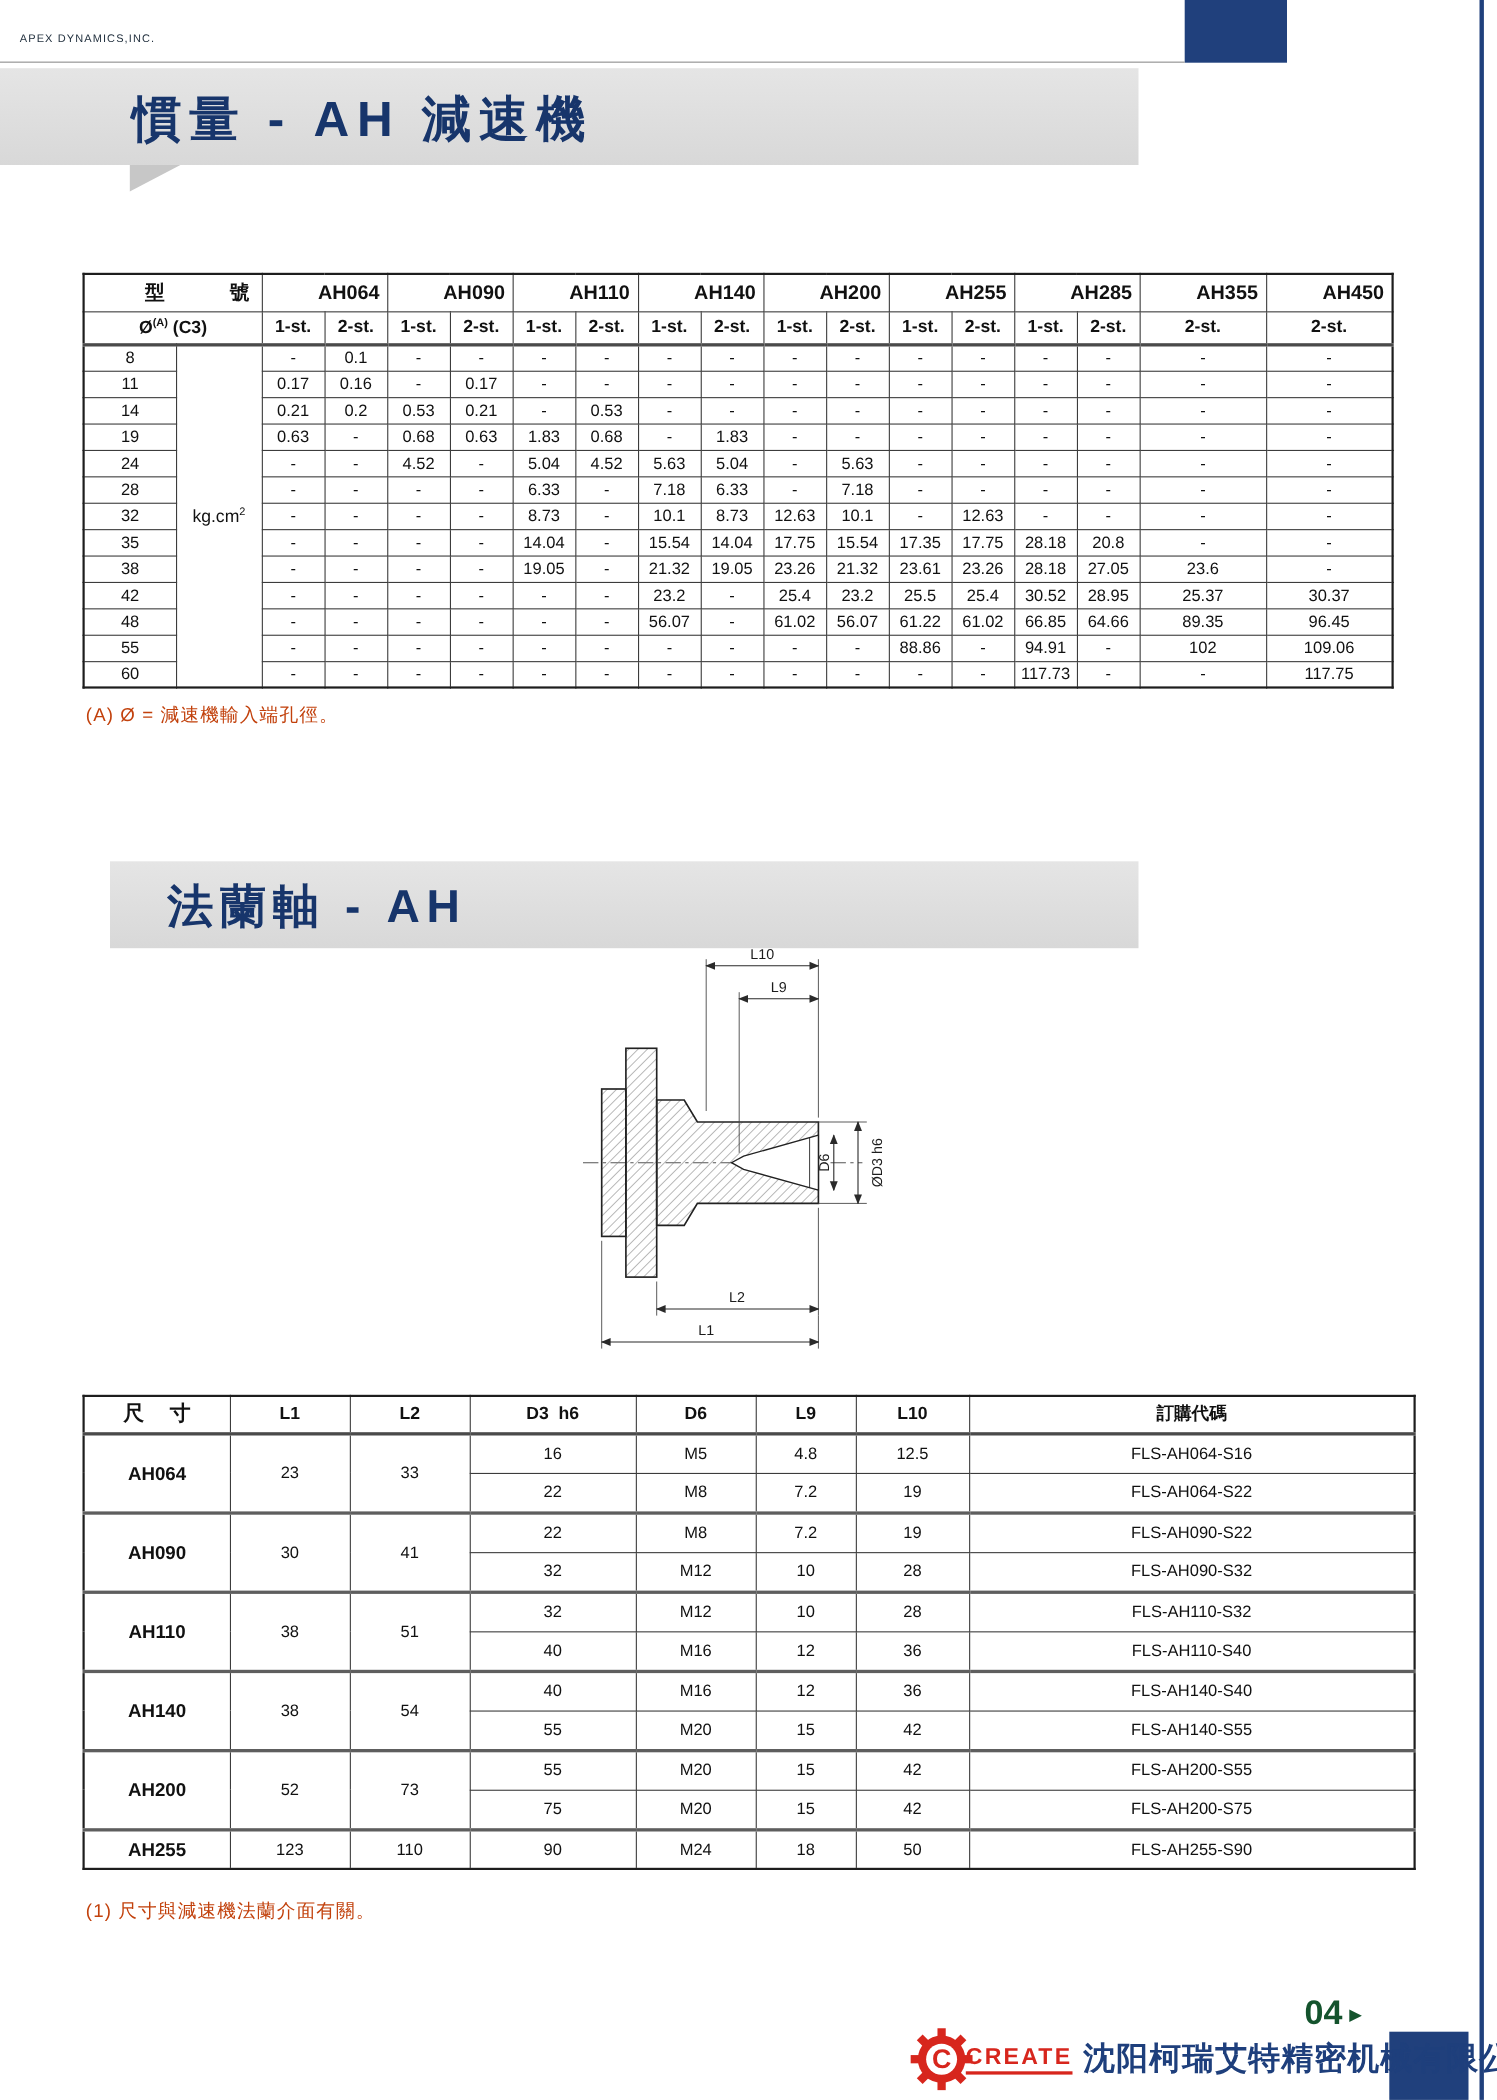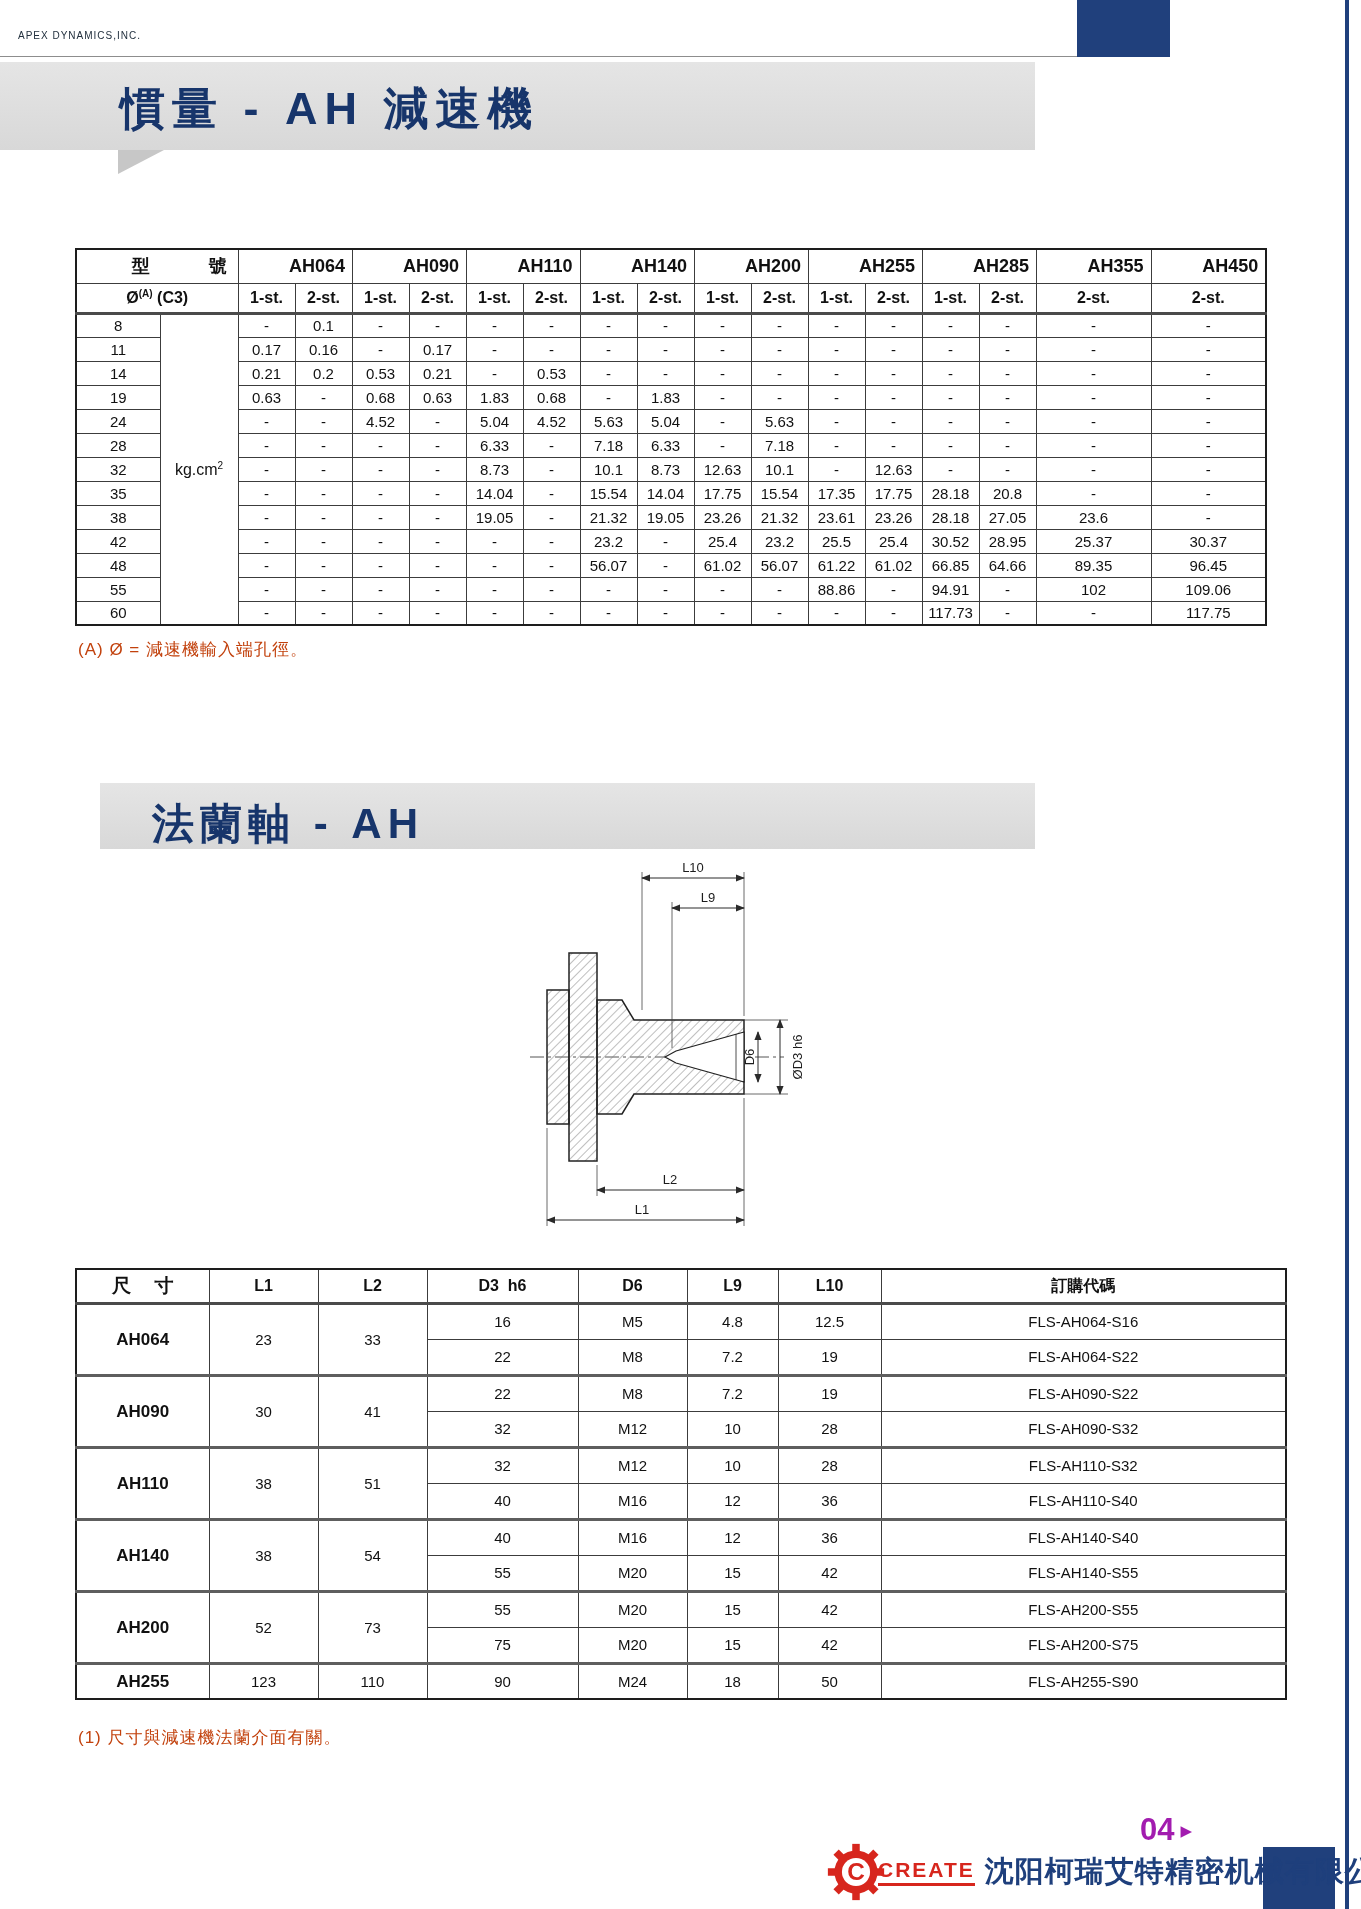--- a/index.html
+++ b/index.html
@@ -10,21 +10,21 @@
   
   .top-block { position:absolute; left:1077px; top:0; width:93px; height:57px; background:#20407c; }
   .right-rule { position:absolute; left:1345px; top:0; width:4px; height:1909px; background:#20407c; }
   .brand { position:absolute; left:0; top:30px; width:1062px; text-align:left;
            font-size:10px; letter-spacing:1px; color:#22303e; font-weight:500;padding-left:18px; }
   .top-rule { position:absolute; left:0; top:56px; width:1077px; height:1px; background:#8d8d8d; }
 
   
   .banner { position:absolute; background:linear-gradient(180deg,#e5e5e5,#d8d8d8);padding-left:12px; }
   .banner1 { left:0; top:62px; width:1035px; height:88px; }
-  .banner2 { left:100px; top:783px; width:935px; height:66px; }
+  .banner2 { left:100px; top:783px; width:935px; height:79px; }
   .fold { position:absolute; left:118px; top:150px; width:0; height:0;
           border-top:24px solid #c7c7c7; border-right:46px solid transparent; }
   .sec-title { position:absolute; font-weight:bold; color:#17356b; white-space:nowrap; }
   .banner1 .sec-title { left:120px; top:17px; font-size:45px; letter-spacing:7px; }
   .banner2 .sec-title { left:52px; top:13px; font-size:42px; letter-spacing:6px; }
 
   
   table { border-collapse:collapse; table-layout:fixed; }
   .t1 { position:absolute; left:75px; top:248px; width:1190px; font-size:15px; border:2px solid #1d1d1d; }
   .t1 th, .t1 td { border:1px solid #3c3c3c; text-align:center; vertical-align:middle; padding:0; line-height:1; }
@@ -47,22 +47,22 @@
   
   .t2 { position:absolute; left:75px; top:1268px; width:1210px; font-size:15px; border:2px solid #1d1d1d; }
   .t2 th, .t2 td { border:1px solid #3c3c3c; text-align:center; vertical-align:middle; padding:0; line-height:1; white-space:pre; }
   .t2 th { height:34px; font-size:16px; font-weight:bold; border-bottom:3px solid #4a4a4a; }
   .t2 td { height:36px; }
   .t2 td.model { font-weight:bold; font-size:17px; }
   .t2 tr.gstart td { border-top:3px solid #5e5e5e; }
   .t2 .dim-corner { word-spacing:18px; font-size:19px; }
 
   
-  .pagenum { position:absolute; left:1100px; top:1812px; width:132px; text-align:center;
-             color:#a21caf; font-size:31px; font-weight:bold; }
+  .pagenum { position:absolute; left:1186px; top:1812px; width:132px; text-align:left;
+             color:#14532d; font-size:31px; font-weight:bold; }
   .pagenum .arrow { font-size:15px; vertical-align:4px; margin-left:6px; }
   .footer-logo { position:absolute; left:826px; top:1840px; height:64px; display:flex; align-items:center; z-index:2; }
   .create-label { color:#d7261d; font-weight:bold; font-size:21px; letter-spacing:2px;
                   border-bottom:3px solid #d7261d; padding-bottom:1px; margin-left:-8px; }
   .company { color:#1e3f7c; font-weight:bold; font-size:29px; letter-spacing:1px; margin-left:10px; white-space:nowrap; }
   .bottom-block { position:absolute; left:1263px; top:1847px; width:72px; height:62px; background:#20407c; z-index:1; }
 </style>
 </head>
 <body>
 

